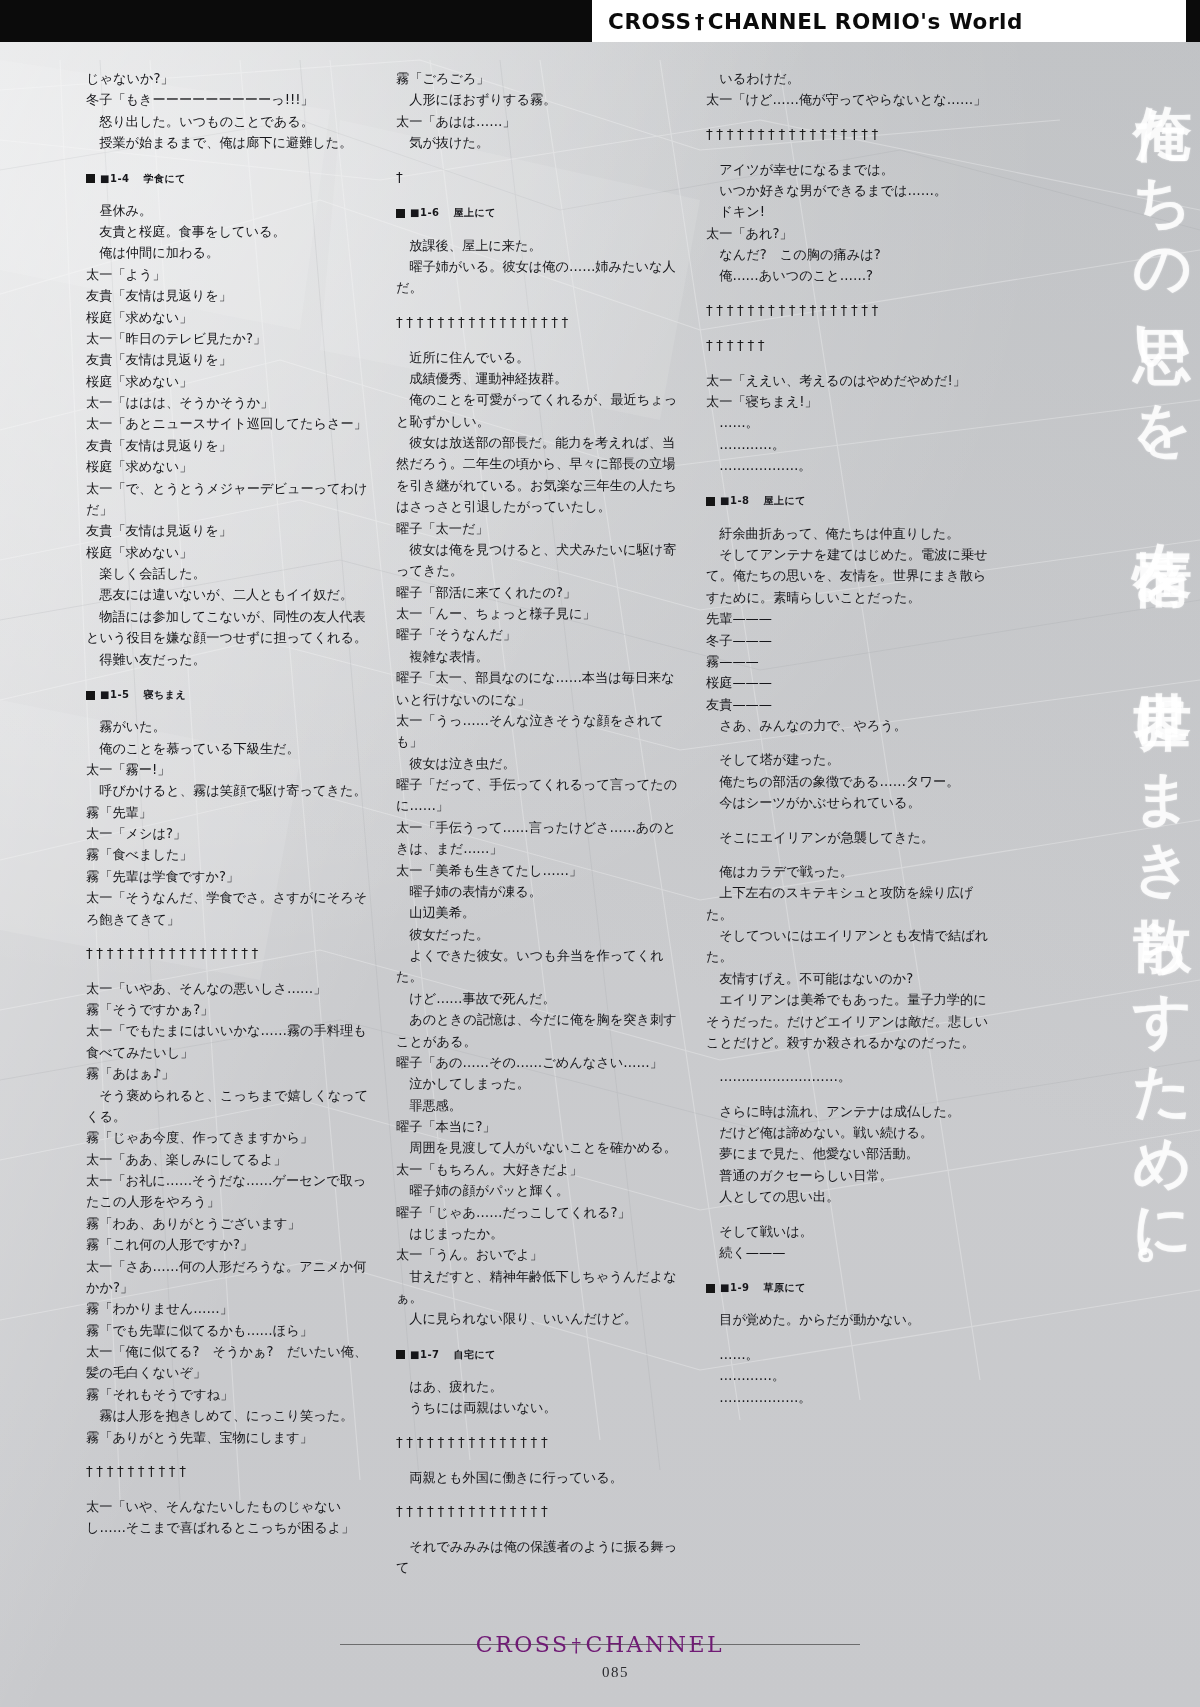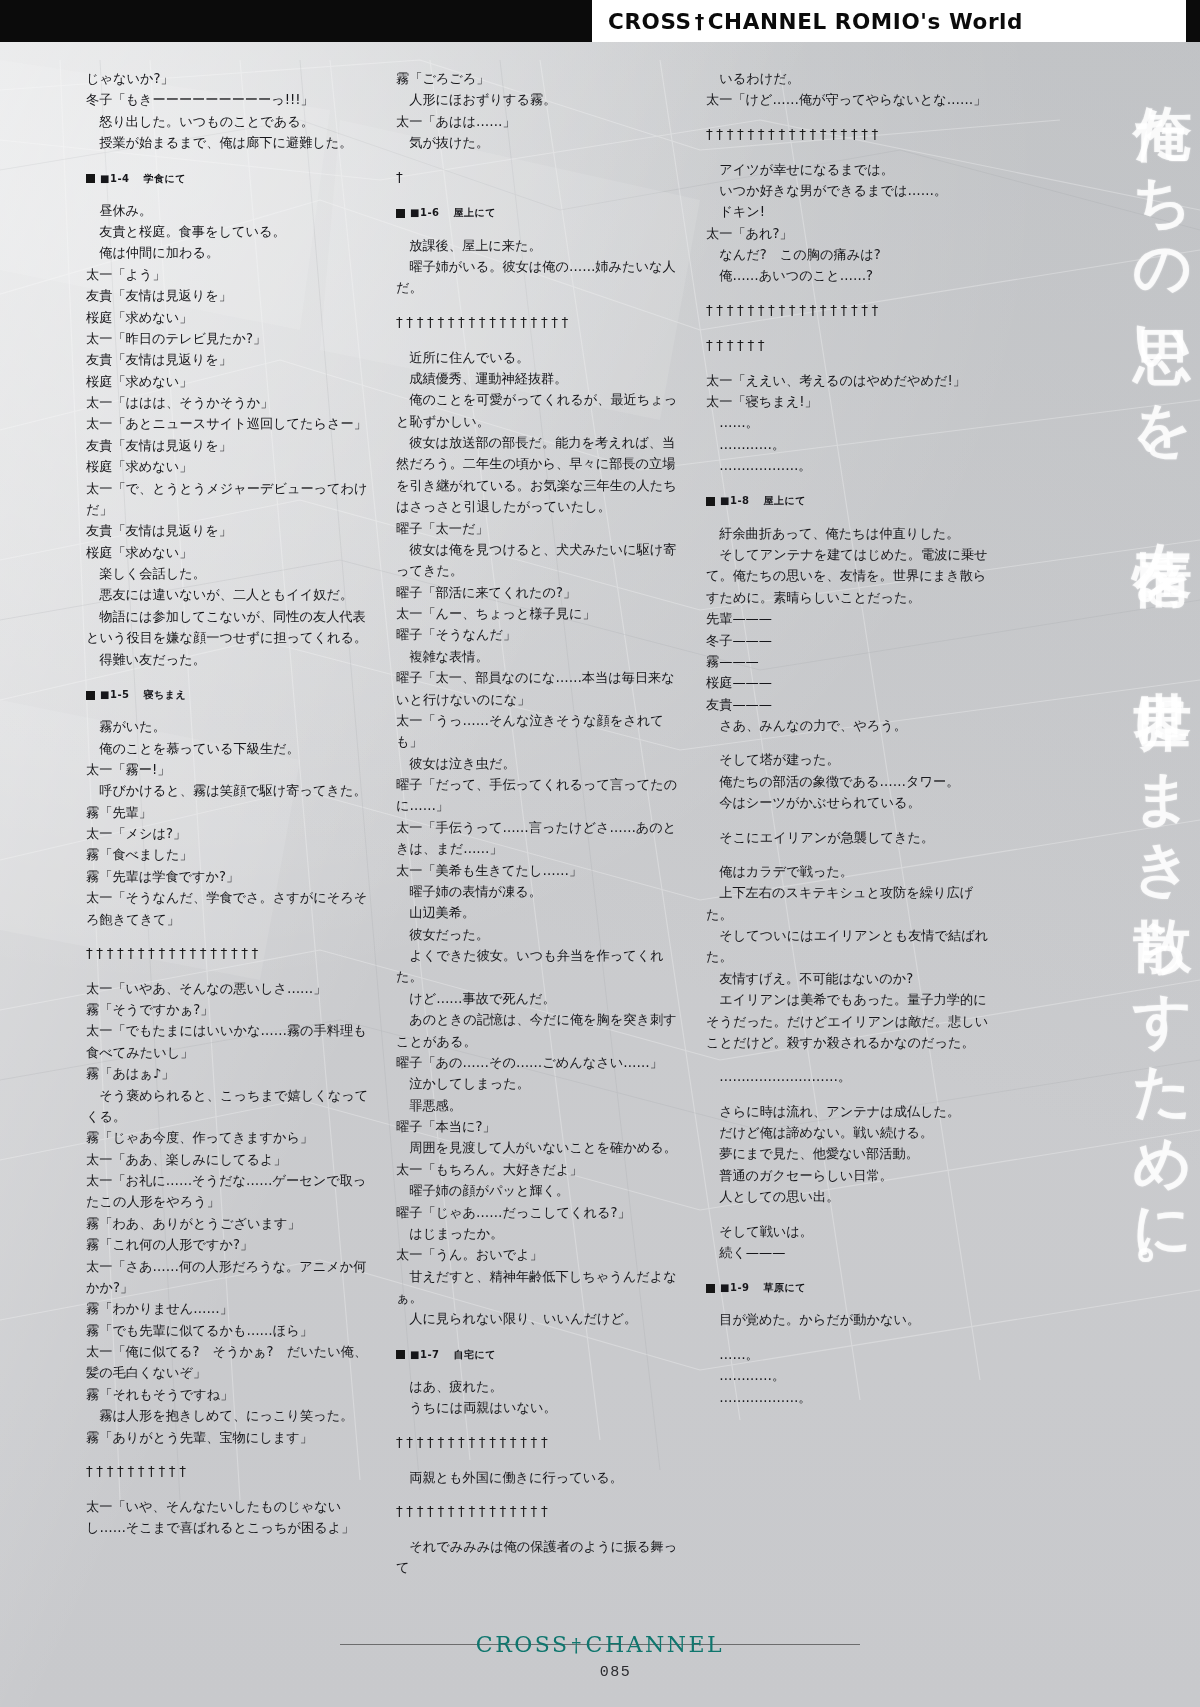--- a/index.html
+++ b/index.html
@@ -152,26 +152,26 @@
     left: 340px;
     width: 520px;
     height: 1px;
     background: #3a3a3a;
     opacity: 0.65;
   }
   .footer-logo {
     font-family: "DejaVu Serif", "Liberation Serif", serif;
     font-size: 22px;
     letter-spacing: 2.5px;
-    color: #0f766e;
+    color: #701a75;
   }
   .footer-logo .dag { font-size: 19px; padding: 0 2px; }
   .footer-page {
     margin-top: 7px;
-    font-family: Liberation Mono, monospace;
+    font-family: Liberation Serif, serif;
     font-size: 15px;
     letter-spacing: 1.5px;
     color: #2a2a2e;
     margin-left: 31px;
   }
 </style>
 </head>
 <body>
 
 <div class="bg-grad"></div>

